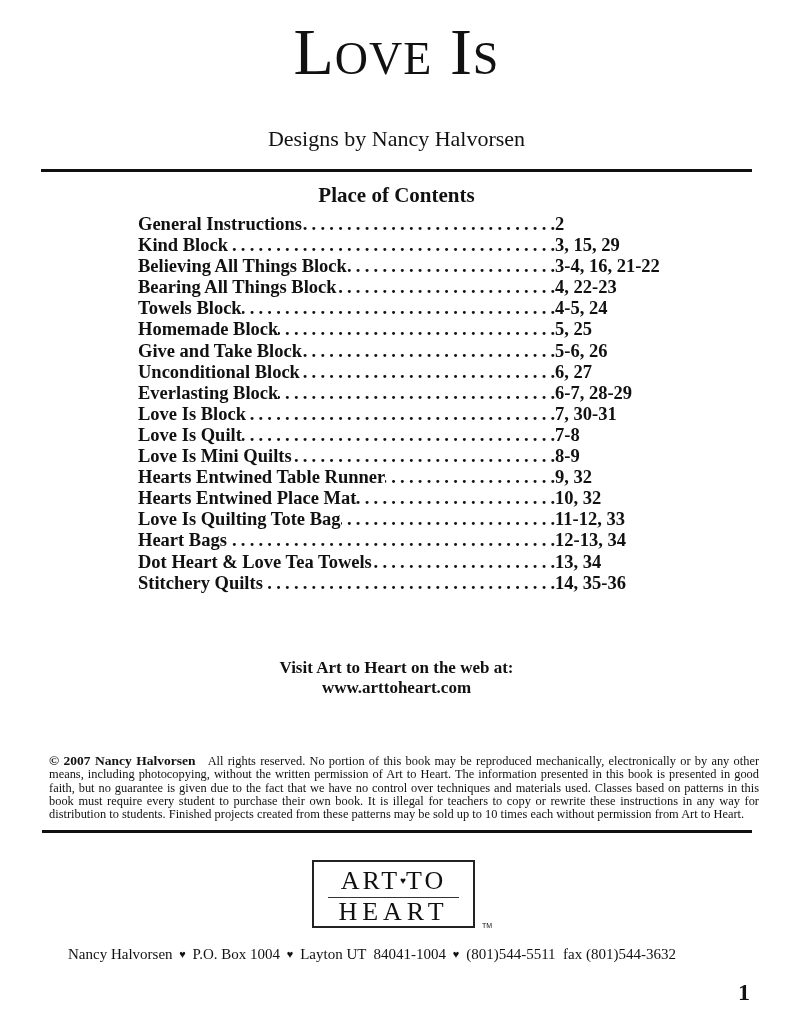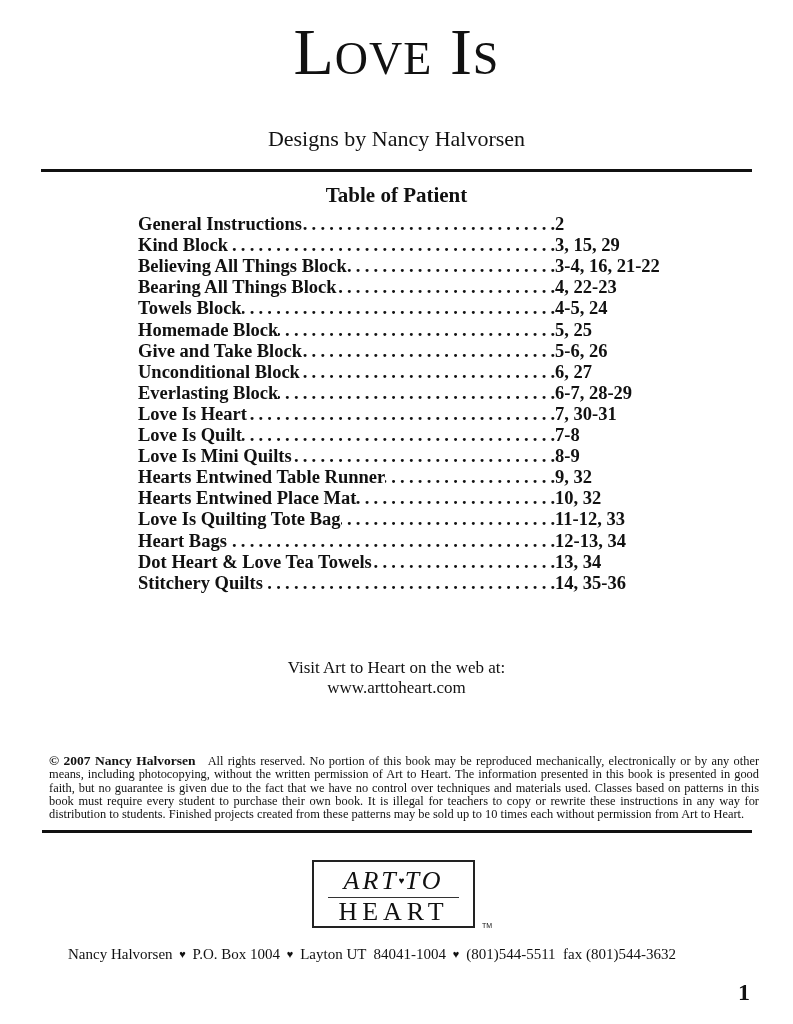--- a/index.html
+++ b/index.html
@@ -61,21 +61,21 @@
       position: absolute;
       left: 138px;
       top: 214px;
       width: 540px;
       margin: 0;
       padding: 0;
       list-style: none;
     }
     .toc-row {
       display: flex;
-      align-items: flex-end;
+      align-items: flex-start;
       height: 21.1px;
       line-height: 21px;
       font-size: 18.5px;
       font-weight: bold;
       white-space: nowrap;
     }
     .toc-title {
       flex: 0 0 auto;
     }
     .toc-leader-wrap {
@@ -99,21 +99,21 @@
       padding-left: 0;
     }
     .web {
       position: absolute;
       left: 0;
       width: 793px;
       top: 658px;
       text-align: center;
       font-size: 17px;
       line-height: 20px;
-      font-weight: normal;
+      font-weight: bold;
     }
     .copyright {
       position: absolute;
       left: 43px;
       top: 748px;
       width: 710px;
       font-size: 12.4px;
       line-height: 13.3px;
       text-align: justify;
       margin: 6px;
@@ -141,21 +141,20 @@
       text-align: center;
     }
     .logo-line1 {
       position: absolute;
       left: 0;
       width: 100%;
       top: 6px;
       font-size: 26px;
       line-height: 26px;
       letter-spacing: 3px;
-      font-style: italic;
     }
     .logo-divider {
       position: absolute;
       left: 14px;
       right: 14px;
       top: 35px;
       height: 1px;
       background: #333;
     }
     .logo-line2 {
@@ -202,21 +201,21 @@
       line-height: 28px;
     }
   </style>
 </head>
 <body>
 
 <h1 class="title">Love Is</h1>
 <p class="subtitle">Designs by Nancy Halvorsen</p>
 <div class="rule-top"></div>
 
-<h2 class="toc-heading">Table of Patient</h2>
+<h2 class="toc-heading">Place of Contents</h2>
 
 <ul class="toc">
   <li class="toc-row">
     <span class="toc-title">General Instructions</span>
     <span class="toc-leader-wrap"></span>
     <span class="toc-pages">2</span>
   </li>
   <li class="toc-row">
     <span class="toc-title">Kind Block</span>
     <span class="toc-leader-wrap"></span>
@@ -251,21 +250,21 @@
     <span class="toc-title">Unconditional Block</span>
     <span class="toc-leader-wrap"></span>
     <span class="toc-pages">6, 27</span>
   </li>
   <li class="toc-row">
     <span class="toc-title">Everlasting Block</span>
     <span class="toc-leader-wrap"></span>
     <span class="toc-pages">6-7, 28-29</span>
   </li>
   <li class="toc-row">
-    <span class="toc-title">Love Is Heart</span>
+    <span class="toc-title">Love Is Block</span>
     <span class="toc-leader-wrap"></span>
     <span class="toc-pages">7, 30-31</span>
   </li>
   <li class="toc-row">
     <span class="toc-title">Love Is Quilt</span>
     <span class="toc-leader-wrap"></span>
     <span class="toc-pages">7-8</span>
   </li>
   <li class="toc-row">
     <span class="toc-title">Love Is Mini Quilts</span>

